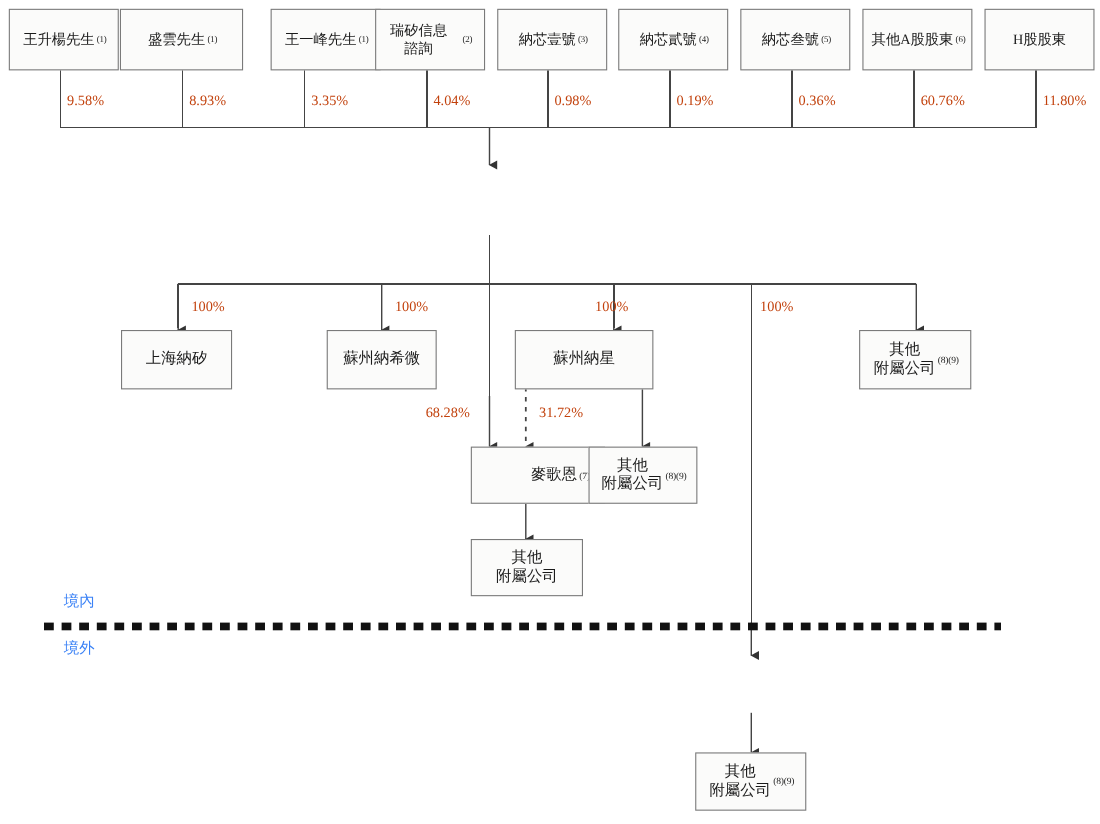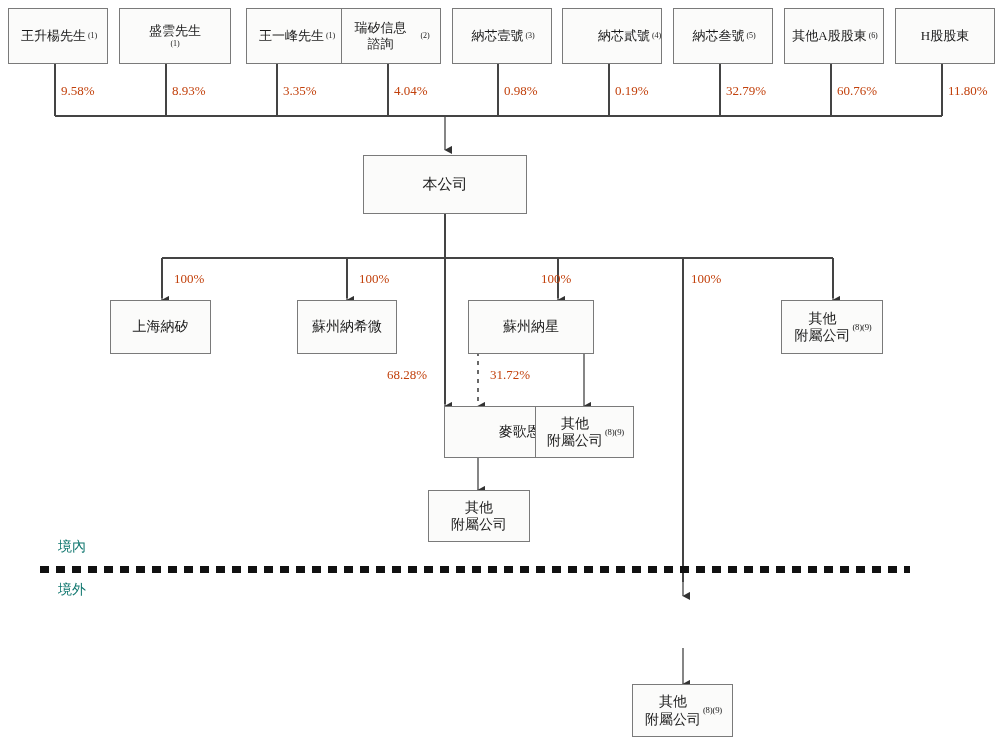--- a/index.html
+++ b/index.html
@@ -62,21 +62,21 @@
     position:absolute;
     font-size:13px;
     color:#c2410c;
     white-space:nowrap;
     z-index:4;
     font-family:"Liberation Serif","DejaVu Serif",serif;
   }
   .region-label{
     position:absolute;
     font-size:14px;
-    color:#0f766e;
+    color:#3b82f6;
     white-space:nowrap;
     z-index:4;
   }
   .divider{
     position:absolute;
     left:40px;
     width:870px;
     height:7px;
     z-index:2;
     background-image:linear-gradient(to right,#111 0 9px, transparent 9px 16px);
@@ -146,38 +146,38 @@
 
     <g stroke="#444" stroke-width="1.6" fill="none" stroke-dasharray="4 5">
       <path d="M478,352 L478,406" marker-end="url(#arrd)"></path>
     </g>
   </svg>
 
   <div class="node top-node" style="left:8px;width:100px;">
     <span class="label">王升楊先生</span>
       <span class="sup">(1)</span>
   </div>
-  <div class="node top-node" style="left:119px;width:112px;flex-direction:column;">
+  <div class="node top-node" style="left:109px;width:112px;">
     <span class="label">盛雲先生</span>
       <span class="sup">(1)</span>
   </div>
   <div class="node top-node" style="left:246px;width:100px;">
     <span class="label">王一峰先生</span>
       <span class="sup">(1)</span>
   </div>
   <div class="node top-node" style="left:341px;width:100px;gap:12px;">
     <span class="label">瑞矽信息
 諮詢</span>
       <span class="sup">(2)</span>
   </div>
   <div class="node top-node" style="left:452px;width:100px;">
     <span class="label">納芯壹號</span>
       <span class="sup">(3)</span>
   </div>
-  <div class="node top-node" style="left:562px;width:100px;justify-content:flex-end;">
+  <div class="node top-node" style="left:562px;width:100px;">
     <span class="label">納芯貳號</span>
       <span class="sup">(4)</span>
   </div>
   <div class="node top-node" style="left:673px;width:100px;">
     <span class="label">納芯叁號</span>
       <span class="sup">(5)</span>
   </div>
   <div class="node top-node" style="left:784px;width:100px;">
     <span class="label">其他A股股東</span>
       <span class="sup">(6)</span>
@@ -186,27 +186,24 @@
     <span class="label">H股股東</span>
       <span class="sup"></span>
   </div>
 
   <div class="edge-label" style="left:61px;top:83px;">9.58%</div>
   <div class="edge-label" style="left:172px;top:83px;">8.93%</div>
   <div class="edge-label" style="left:283px;top:83px;">3.35%</div>
   <div class="edge-label" style="left:394px;top:83px;">4.04%</div>
   <div class="edge-label" style="left:504px;top:83px;">0.98%</div>
   <div class="edge-label" style="left:615px;top:83px;">0.19%</div>
-  <div class="edge-label" style="left:726px;top:83px;">32.79%</div>
+  <div class="edge-label" style="left:726px;top:83px;">0.36%</div>
   <div class="edge-label" style="left:837px;top:83px;">60.76%</div>
   <div class="edge-label" style="left:948px;top:83px;">11.80%</div>
 
-  <div class="node company-node" style="left:363px;top:155px;width:164px;height:59px;">
-    <span class="label">本公司</span>
-  </div>
 
   <div class="node sub-node" style="left:110px;top:300px;width:101px;height:54px;">
     <span class="label">上海納矽</span>
   </div>
   <div class="node sub-node" style="left:297px;top:300px;width:100px;height:54px;">
     <span class="label">蘇州納希微</span>
   </div>
   <div class="node sub-node" style="left:468px;top:300px;width:126px;height:54px;">
     <span class="label">蘇州納星</span>
   </div>
@@ -214,21 +211,21 @@
     <span class="label">其他
 附屬公司</span>
       <span class="sup">(8)(9)</span>
   </div>
 
   <div class="edge-label" style="left:174px;top:271px;">100%</div>
   <div class="edge-label" style="left:359px;top:271px;">100%</div>
   <div class="edge-label" style="left:541px;top:271px;">100%</div>
   <div class="edge-label" style="left:691px;top:271px;">100%</div>
 
-  <div class="node sub-node" style="left:444px;top:406px;width:122px;height:52px;padding-left:39px;">
+  <div class="node sub-node" style="left:428px;top:406px;width:122px;height:52px;padding-left:39px;">
     <span class="label">麥歌恩</span>
       <span class="sup">(7)</span>
   </div>
   <div class="node sub-node" style="left:535px;top:406px;width:99px;height:52px;">
     <span class="label">其他
 附屬公司</span>
       <span class="sup">(8)(9)</span>
   </div>
   <div class="node sub-node" style="left:428px;top:490px;width:102px;height:52px;">
     <span class="label">其他

